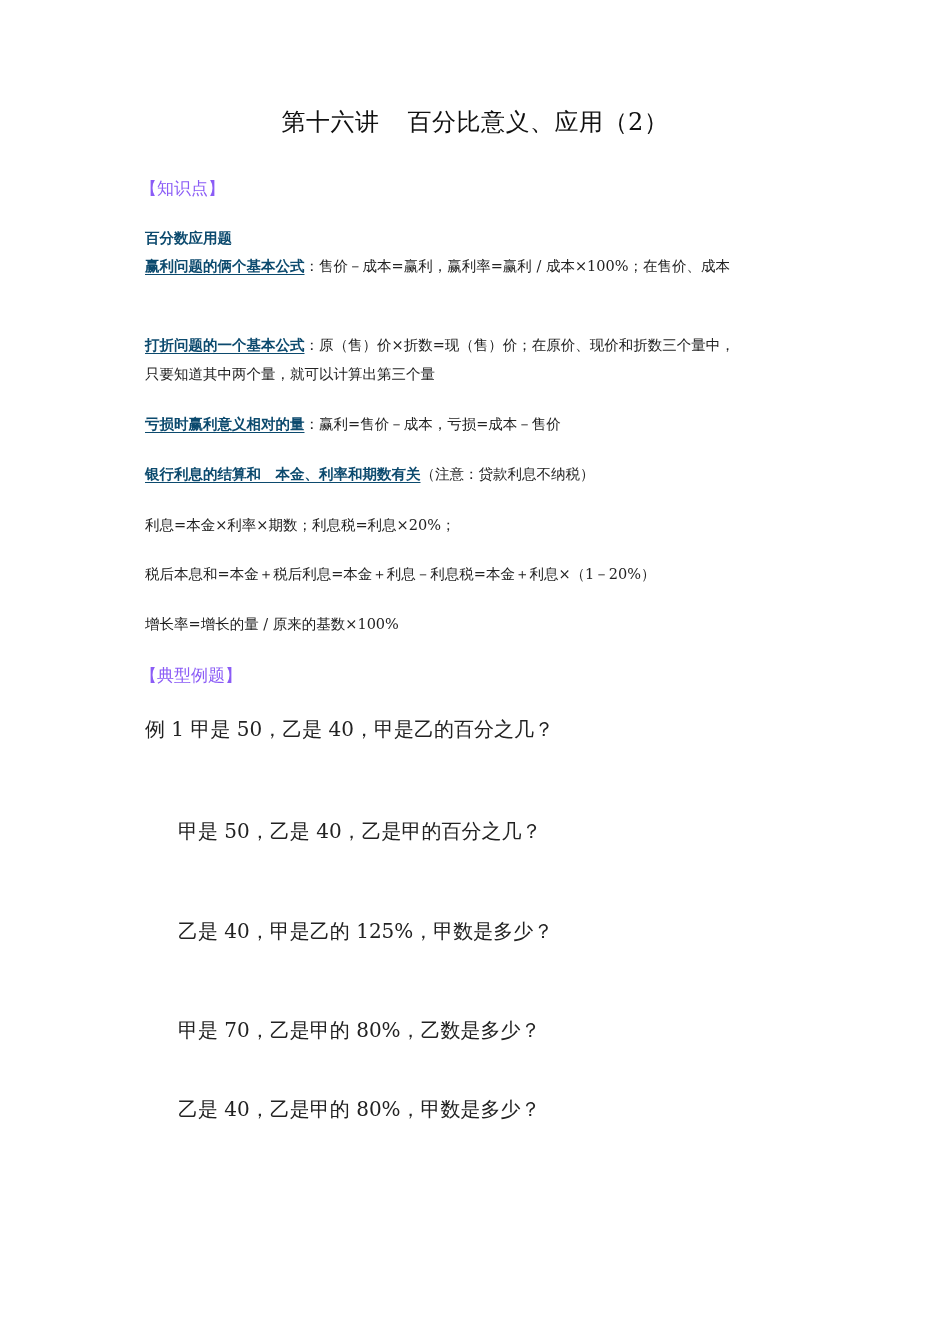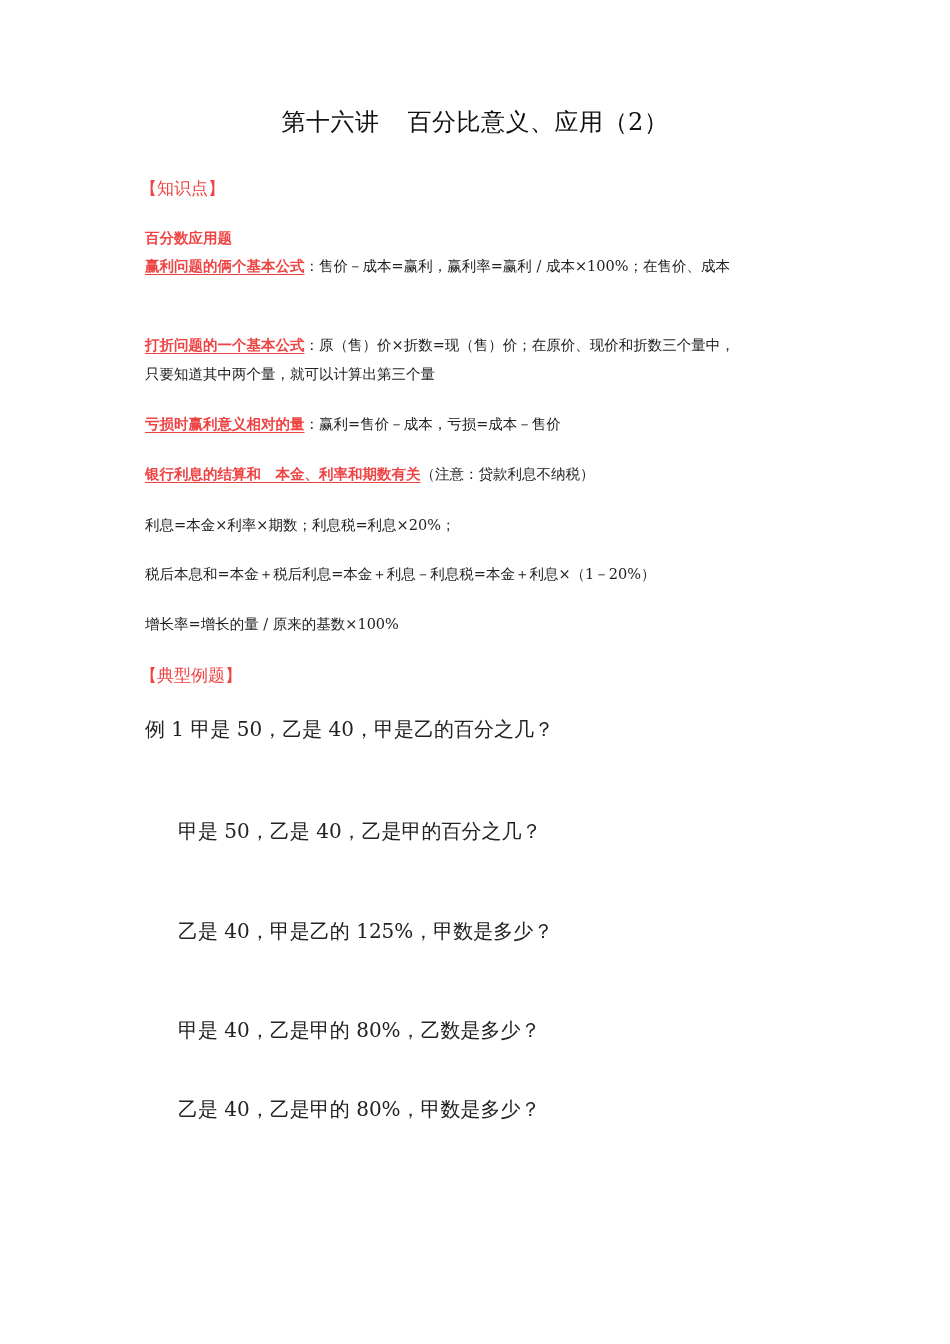--- a/index.html
+++ b/index.html
@@ -26,32 +26,32 @@
     .title {
       left: 0; width: 950px; top: 86px;
       text-align: center;
       font-size: 24px;
       letter-spacing: 0.5px;
       color: #111;
     }
     .title .gap { display: inline-block; width: 28px; }
     .section-head {
       font-size: 17px;
-      color: #ef4444;
+      color: #8b5cf6;
     }
     .body-text {
       font-size: 14.5px;
       color: #222;
       line-height: 29px;
     }
     .bold-head {
       font-family: "DejaVu Sans", "Liberation Sans", sans-serif;
       font-weight: bold;
       font-size: 14.5px;
-      color: #ef4444;
+      color: #0c4a6e;
     }
     .u { text-decoration: underline; text-underline-offset: 3px; }
     .para { left: 145px; width: 680px; white-space: normal; }
     .q { font-size: 20px; color: #222; }
   </style>
 </head>
 <body>
 
 <div class="page">
 
@@ -85,16 +85,16 @@
   <div class="abs body-text" style="left:145px; top:590px;">增长率=增长的量 / 原来的基数×100%</div>
 
   <div class="abs section-head" style="left:140px; top:644px;">【典型例题】</div>
 
   <div class="abs q" style="left:145px; top:696px;">
     <span>例 1</span>&nbsp;<span>甲是 50，乙是 40，甲是乙的百分之几？</span>
   </div>
 
   <div class="abs q" style="left:178px; top:798px;text-align:center;">甲是 50，乙是 40，乙是甲的百分之几？</div>
   <div class="abs q" style="left:178px; top:898px;text-align:center;">乙是 40，甲是乙的 125%，甲数是多少？</div>
-  <div class="abs q" style="left:178px; top:997px;">甲是 40，乙是甲的 80%，乙数是多少？</div>
+  <div class="abs q" style="left:178px; top:997px;">甲是 70，乙是甲的 80%，乙数是多少？</div>
   <div class="abs q" style="left:178px; top:1076px;">乙是 40，乙是甲的 80%，甲数是多少？</div>
 
 </div>
 
 </body></html>

